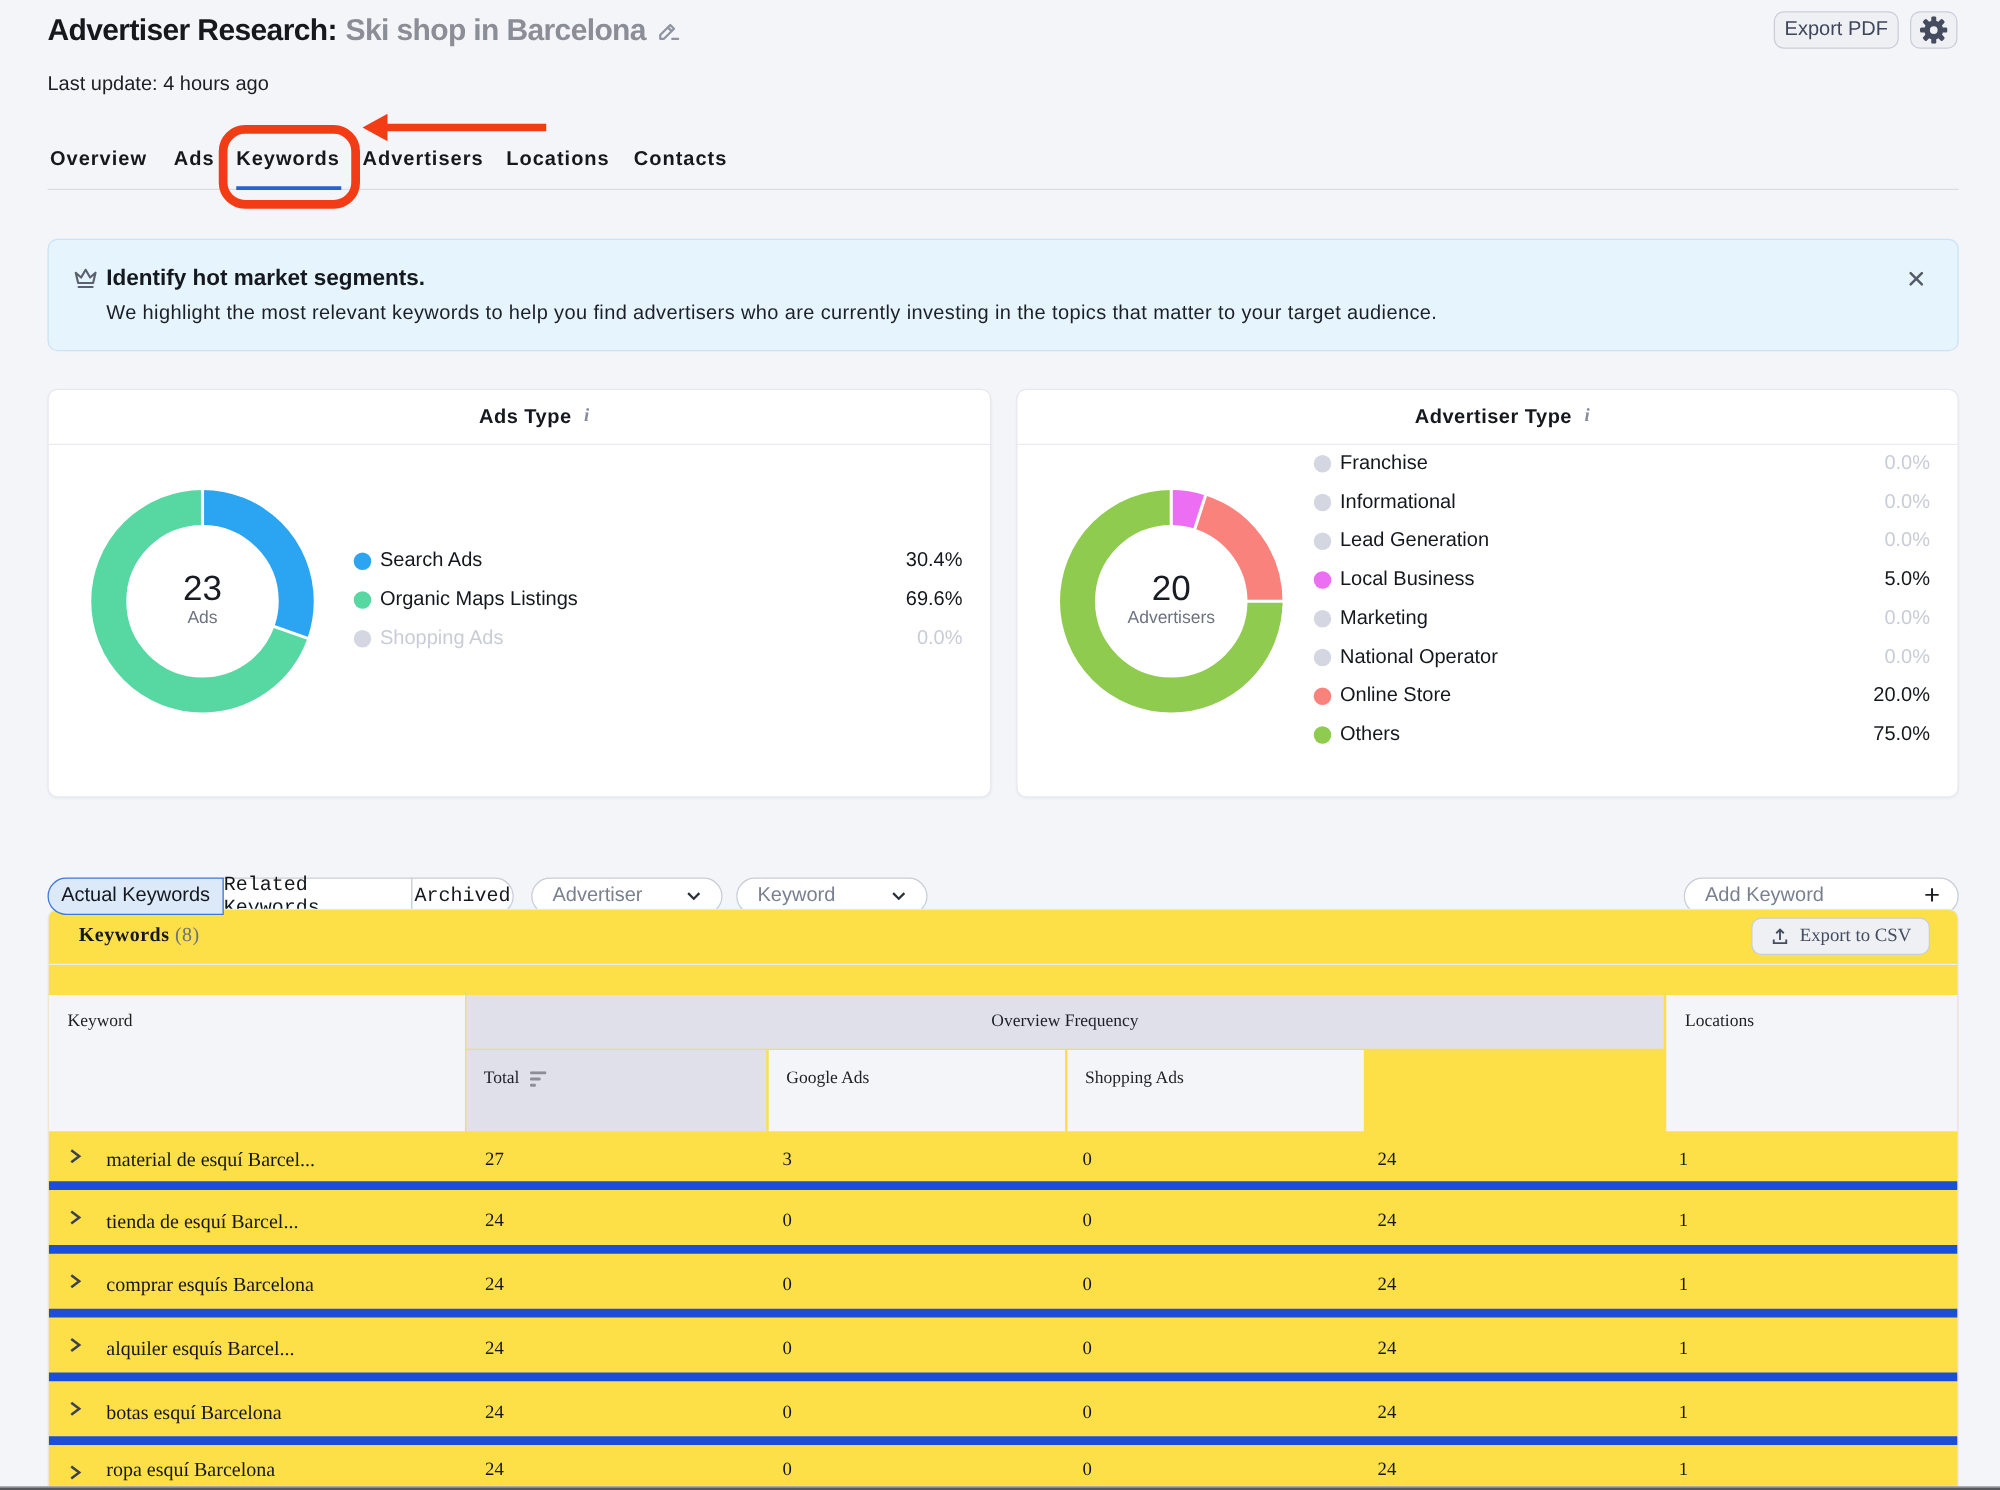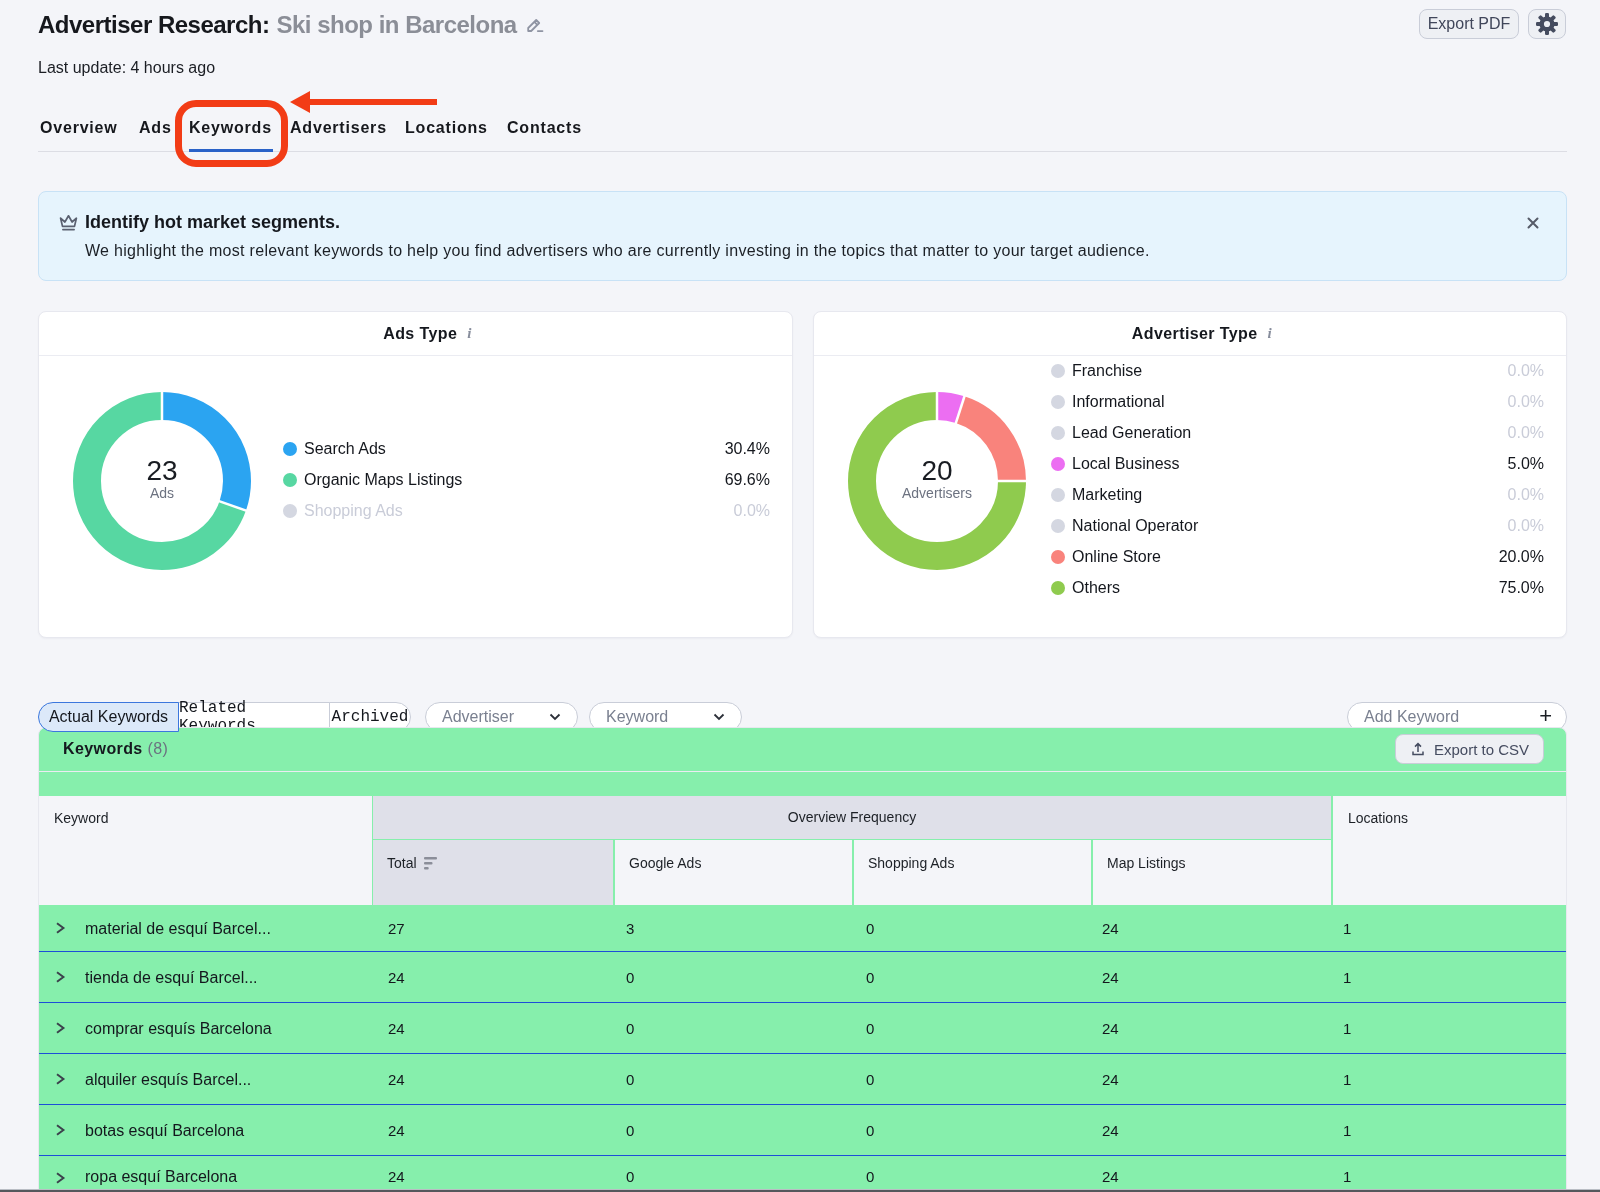--- a/index.html
+++ b/index.html
@@ -65,43 +65,43 @@
 .select { position:absolute; top:0; height:30px; background:#fff; border:1px solid #c9cdd8; border-radius:15px;
   display:flex; align-items:center; padding:0 16px; font-size:16px; color:#7a8090; }
 .select svg { margin-left:auto; }
 .sel1 { left:387px; width:153px; }
 .sel2 { left:551px; width:153px; }
 .addkw { position:absolute; right:0; top:0; width:220px; height:30px; background:#fff; border:1px solid #c9cdd8;
   border-radius:15px; display:flex; align-items:center; padding:0 14px 0 16px; font-size:16px; color:#7a8090; }
 .addkw .plus { margin-left:auto; color:#1b1e24; font-size:22px; font-weight:400; margin-top:-2px; }
 
 
-.tcard { left:38px; top:727px; width:1529px; height:465px; background:#86efac; border:1px solid #e7e8ef;
-  border-radius:8px 8px 0 0; overflow:hidden; }
+.tcard { left:38px; top:727px; width:1529px; height:465px; background:#fde047; border:1px solid #e7e8ef;
+  border-radius:8px 8px 0 0; overflow:hidden;font-family:Liberation Serif, serif; }
 .thead { position:absolute; left:0; top:0; width:100%; height:44px; border-bottom:1px solid #ebecf2; }
 .thead .t { position:absolute; left:24px; top:12px; font-size:16px; letter-spacing:0.4px; font-weight:bold; color:#15181e; }
 .thead .t span { font-weight:400; color:#6b7280; }
 .csvbtn { position:absolute; right:22px; top:6px; height:30px; padding:0 14px; background:#eef0f4;
   border:1px solid #c9cdd8; border-radius:8px; display:flex; align-items:center; gap:8px;
   font-size:15px; color:#454c60; }
 
 .grid { position:absolute; left:0; top:68px; width:100%; }
 .ghead { position:relative; height:109px; }
 .hcell { position:absolute; background:#f4f5f9; font-size:14px; color:#1c2026; }
 .hdark { background:#dfe0e9; }
 .c-kw   { left:0;     width:333px;  top:0; height:109px; }
 .c-freq { left:334px; top:0; width:958px; height:43px; text-align:center; line-height:43px; }
 .c-tot  { left:334px; top:44px; width:240px; height:65px; }
 .c-gads { left:576px; top:44px; width:237px; height:65px; }
 .c-sads { left:815px; top:44px; width:237px; height:65px; }
 .c-mapl { left:1054px; top:44px; width:238px; height:65px; }
 .c-loc  { left:1294px; width:233px; top:0; height:109px; }
 .hlabel { position:absolute; left:15px; top:14px; }
 .hlabel2 { position:absolute; left:14px; top:15px; }
-.row { position:absolute; left:0; width:100%; border-bottom:1px solid #1d4ed8; }
+.row { position:absolute; left:0; width:100%; border-bottom:7px solid #1d4ed8; }
 .row .chev { position:absolute; left:15px; top:50%; transform:translateY(-50%); }
 .row .kw { position:absolute; left:46px; font-size:16px; color:#14171d; }
 .row .num { position:absolute; font-size:15px; color:#14171d; }
 
 .bottombar { left:0; top:1189px; width:1600px; height:3px; background:#55575c; border-top:1px solid #b9bdc4; }
 </style>
 </head>
 <body>
 <div class="page">
 
@@ -244,23 +244,20 @@
               <rect x="0" y="5" width="8.5" height="2.4" rx="1"></rect>
               <rect x="0" y="10" width="4.7" height="2.4" rx="1"></rect>
           </svg>
         </div>
         <div class="hcell c-gads">
             <span class="hlabel2">Google Ads</span>
           </div>
         <div class="hcell c-sads">
             <span class="hlabel2">Shopping Ads</span>
           </div>
-        <div class="hcell c-mapl">
-            <span class="hlabel2">Map Listings</span>
-          </div>
         <div class="hcell c-loc">
             <span class="hlabel">Locations</span>
           </div>
       </div>
       <div class="rows">
         <div class="row" style="top:109px;height:47px;">
           <svg class="chev" width="12" height="14" viewBox="0 0 12 14" fill="none" stroke="#3c414c" stroke-width="2">
               <path d="M3 2.2 L9.4 7 L3 11.8"></path>
             </svg>
           <span class="kw" style="top:15px;">material de esquí Barcel...</span>

